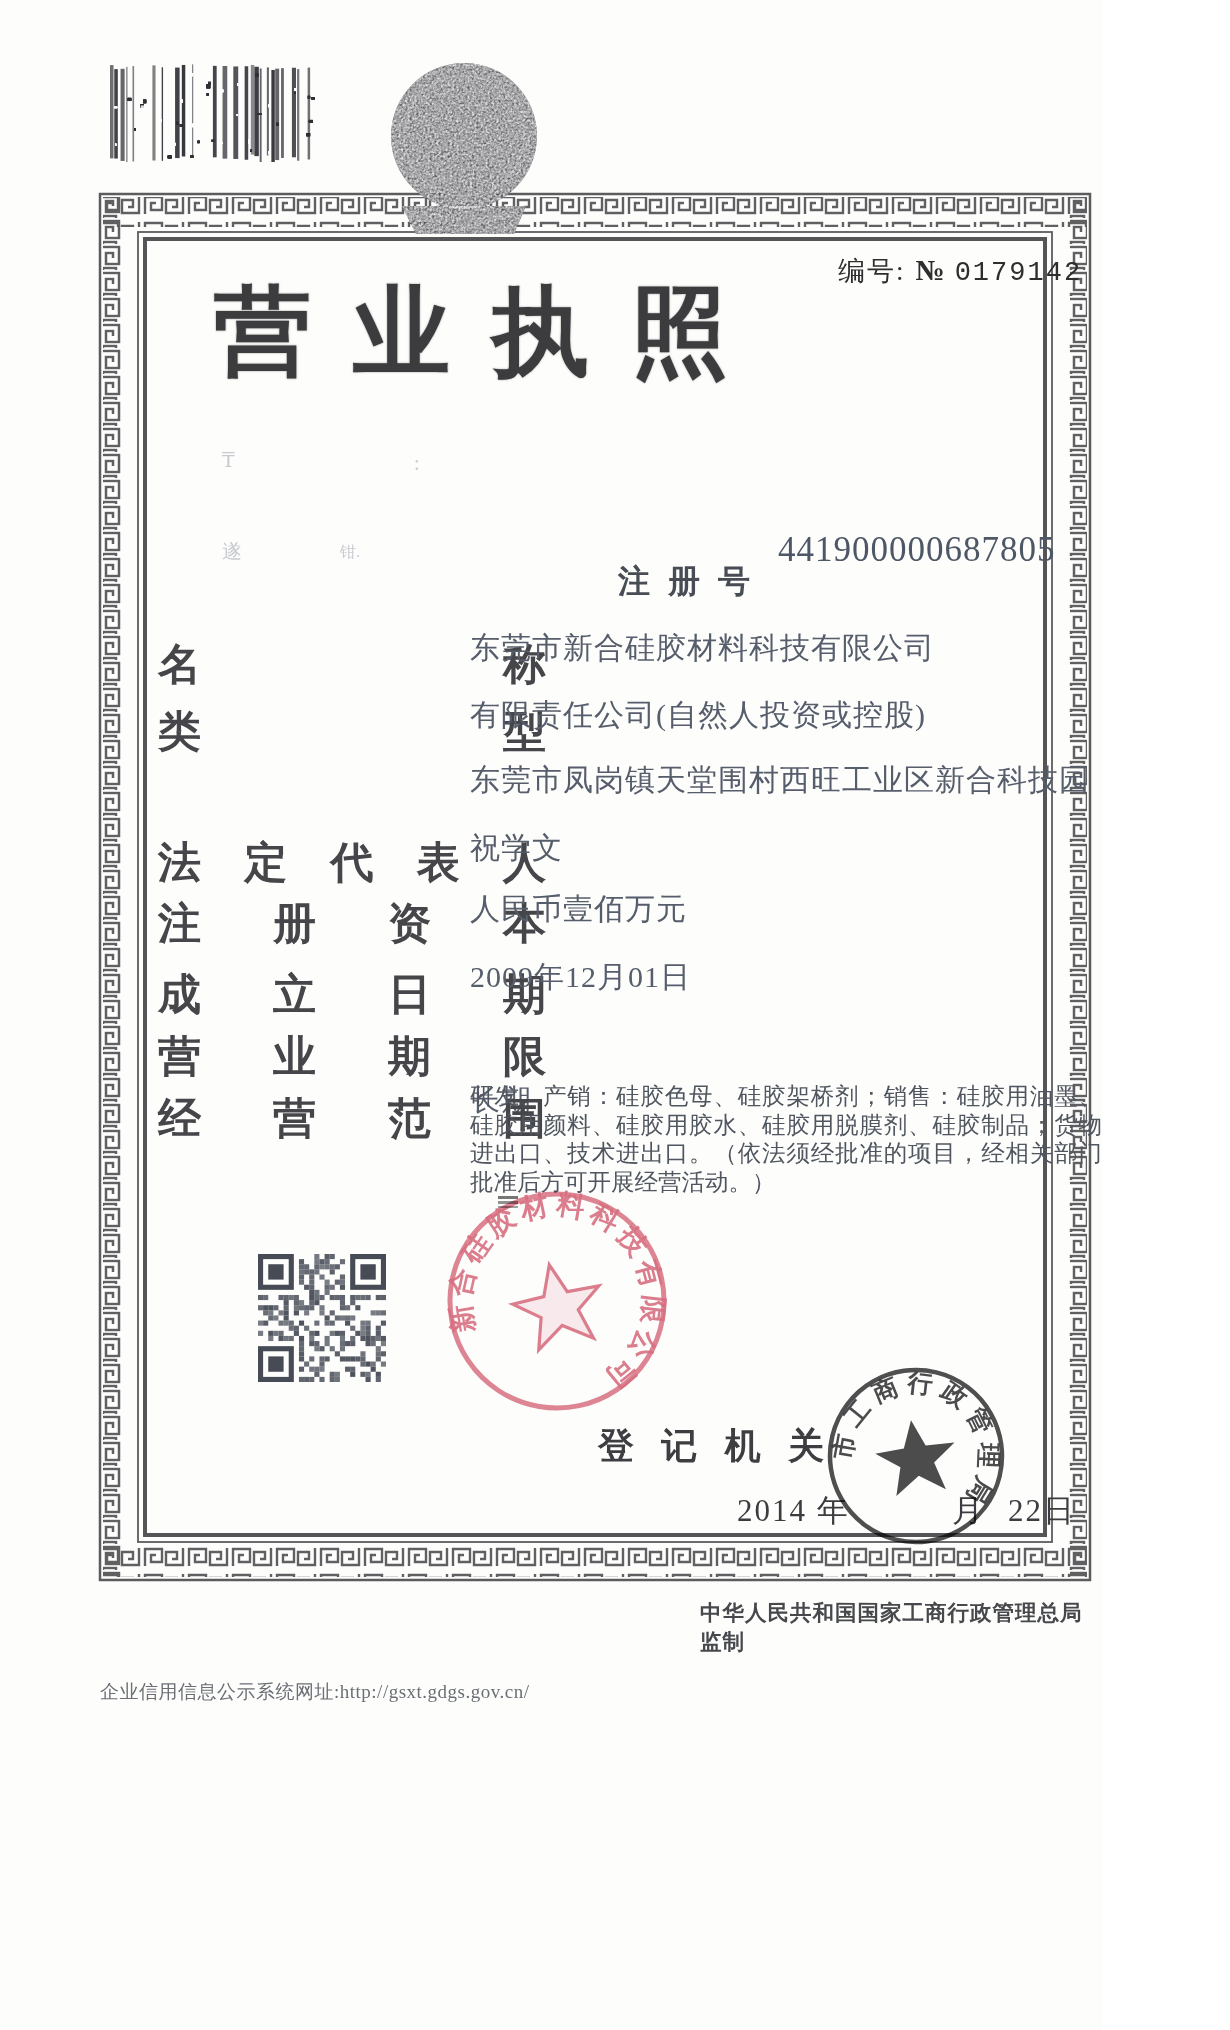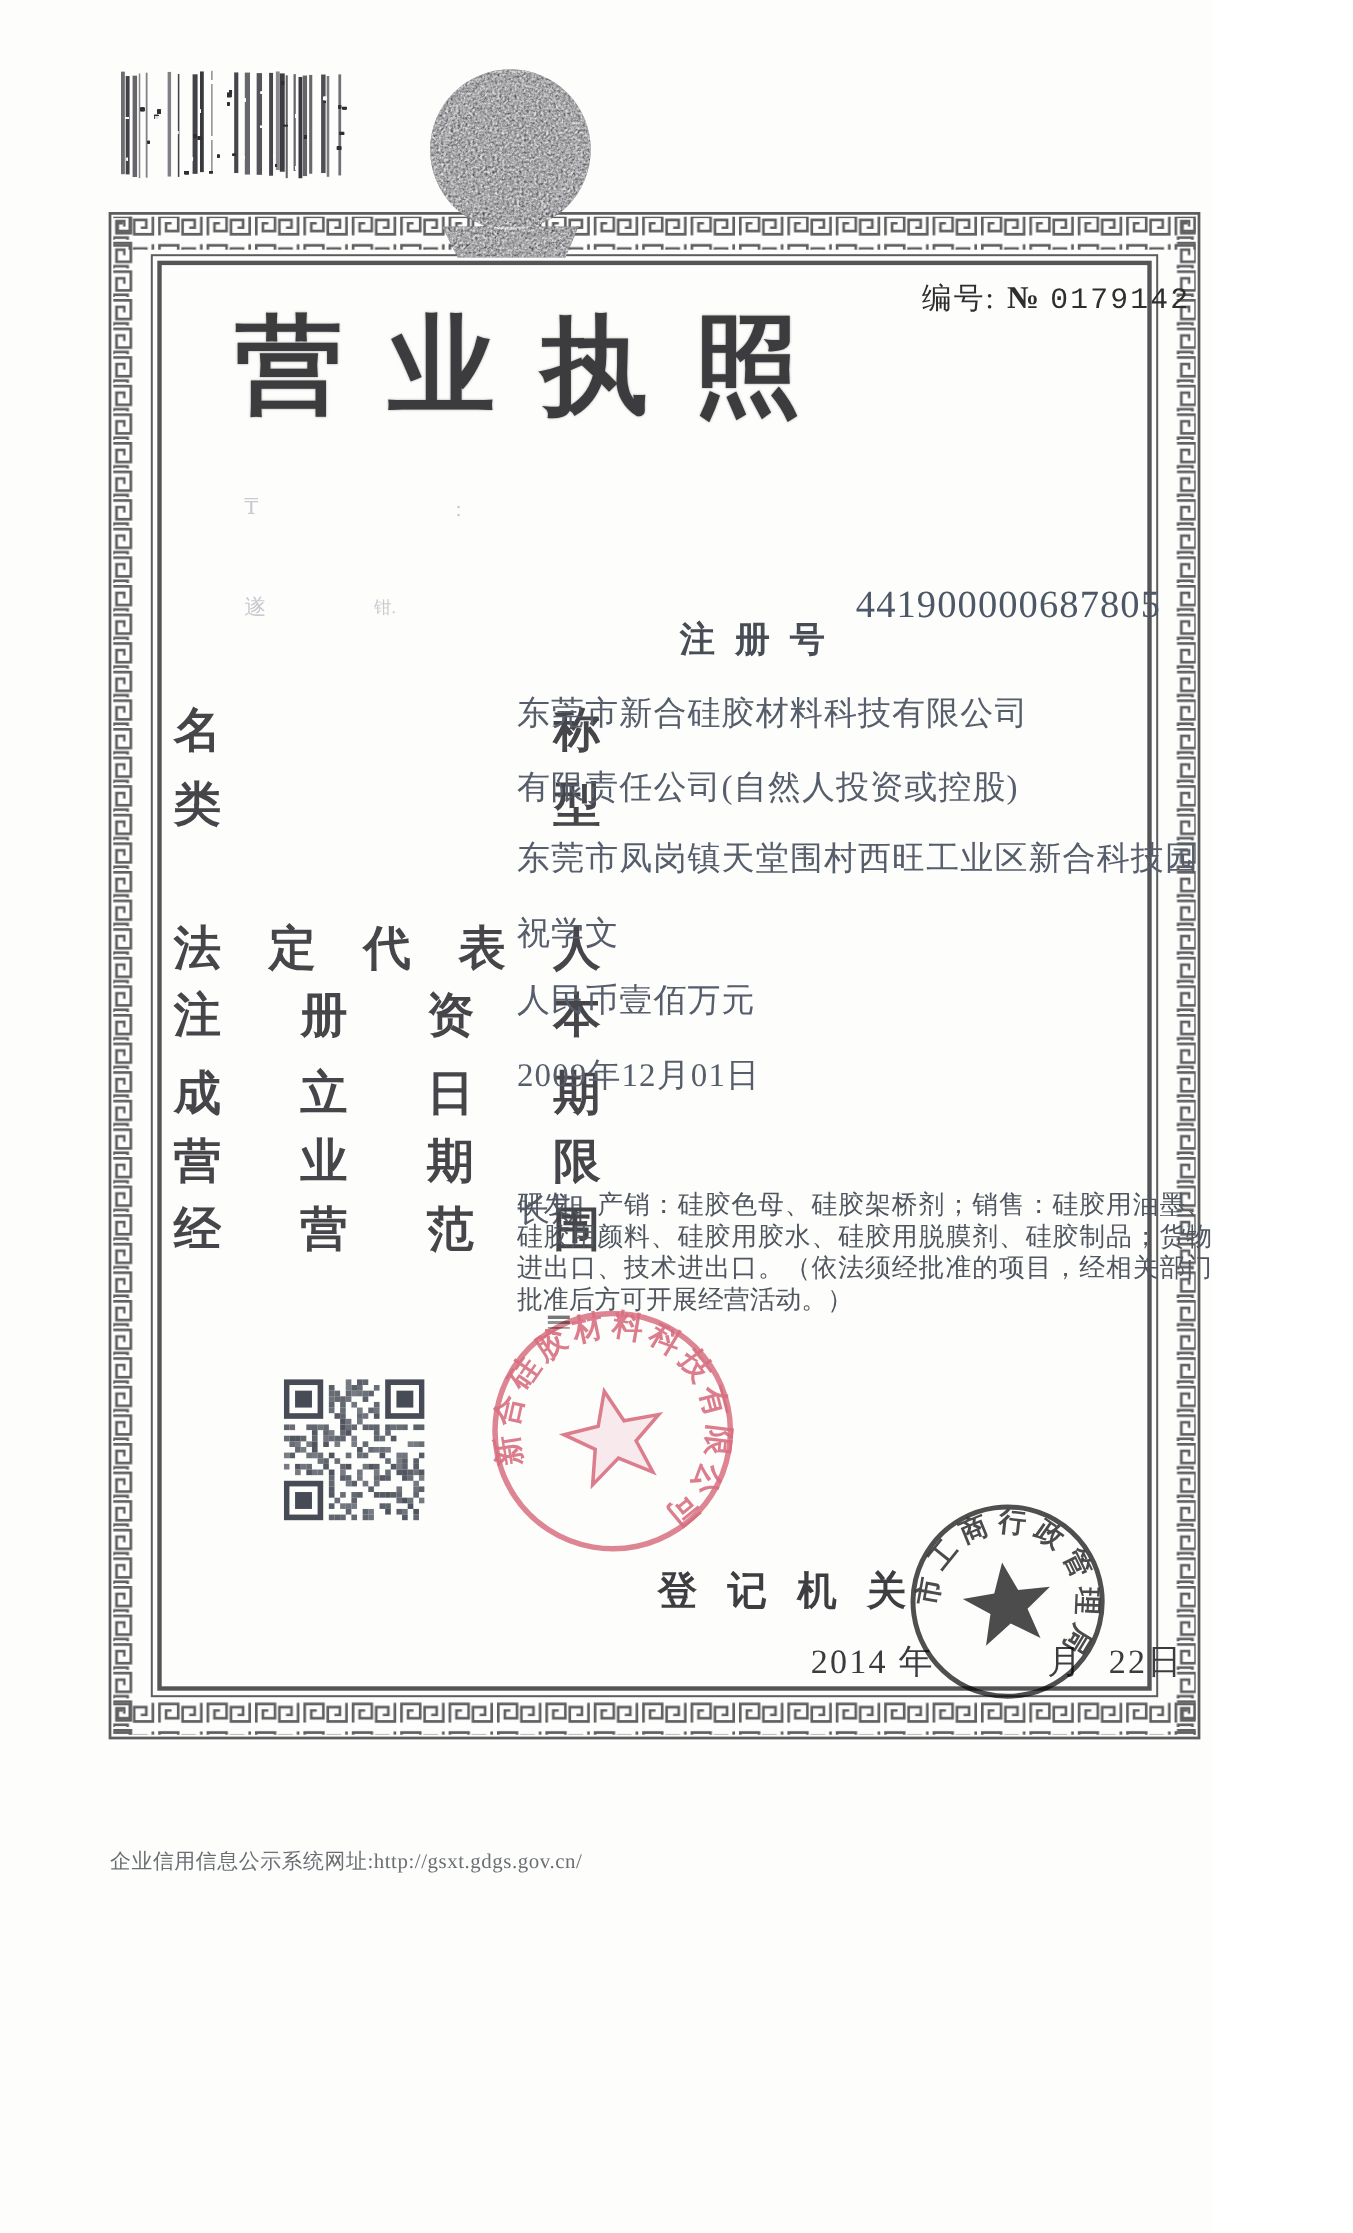--- a/index.html
+++ b/index.html
@@ -829,14 +829,15 @@
       <circle cx="98" cy="98" r="86" fill="none" stroke="#2b2b2e" stroke-width="4.5" opacity="0.9"></circle>
       <path id="black-text-path" d="M98,98 m-64,0 a64,64 0 1,1 128,0 a64,64 0 1,1 -128,0" fill="none"></path>
       <text font-size="25" font-weight="bold" fill="#2b2b2e" letter-spacing="7" opacity="0.92">
         <textPath href="#black-text-path" startOffset="25%" text-anchor="middle">东莞市工商行政管理局</textPath>
       </text>
       <path d="M98,62 L109,89 L138,90 L115,107 L123,135 L98,118 L73,135 L81,107 L58,90 L87,89 Z" fill="#2b2b2e" opacity="0.92"></path>
     </g>
   </svg>
 
   <div class="abs footer-left">企业信用信息公示系统网址:http://gsxt.gdgs.gov.cn/</div>
+  <div class="abs footer-right">中华人民共和国国家工商行政管理总局监制</div>
 
 </div>
 
 </body></html>

